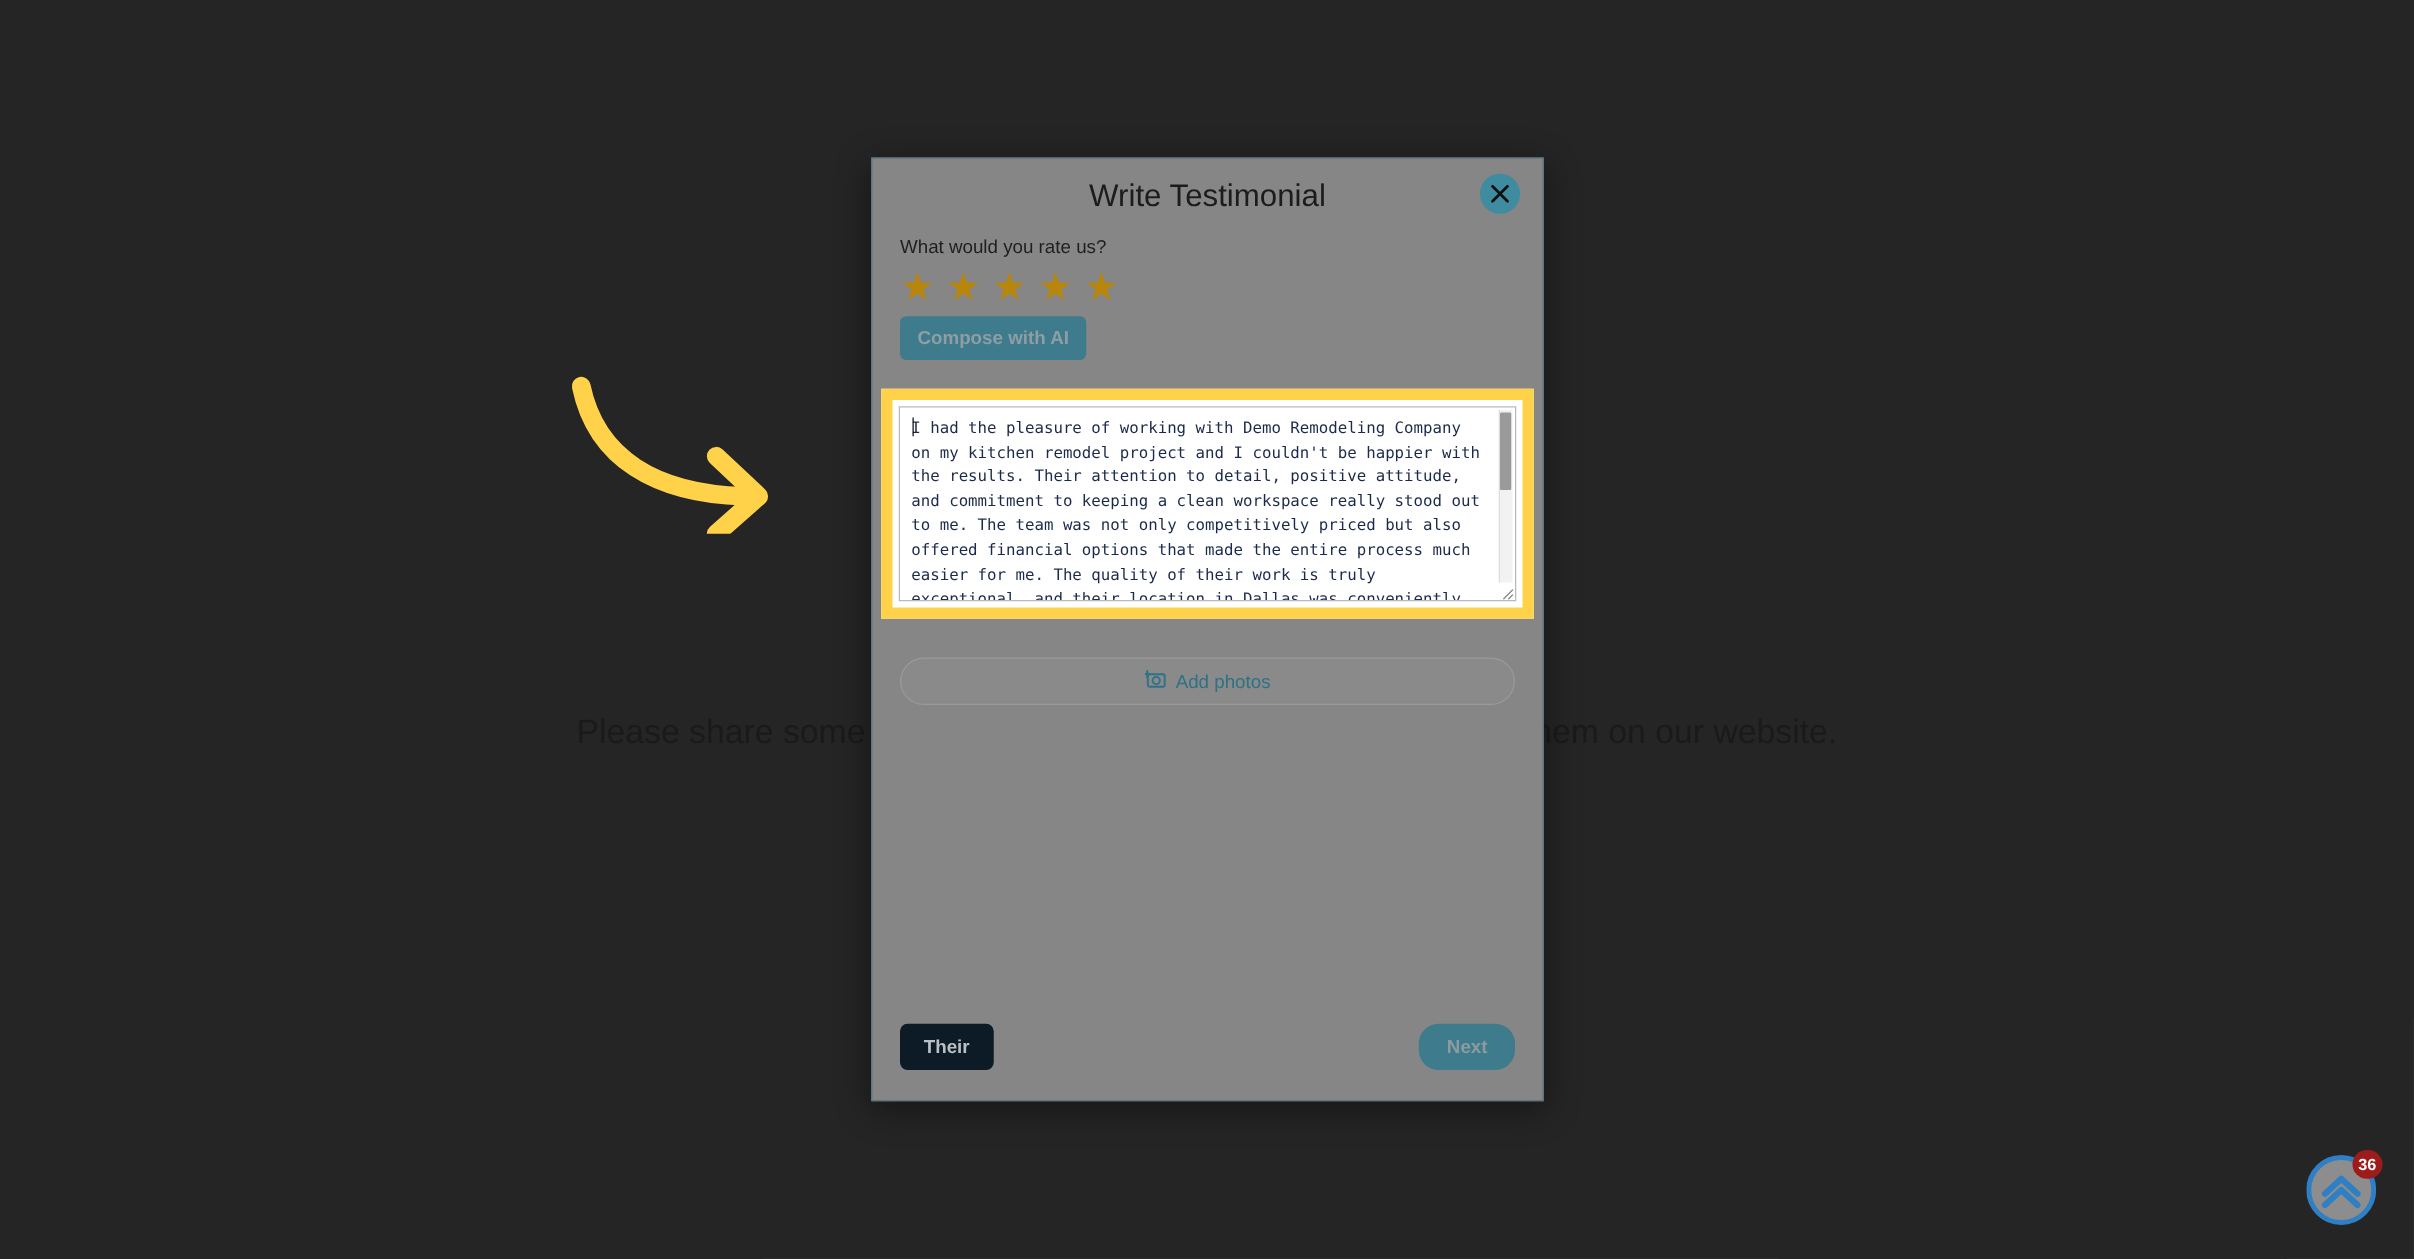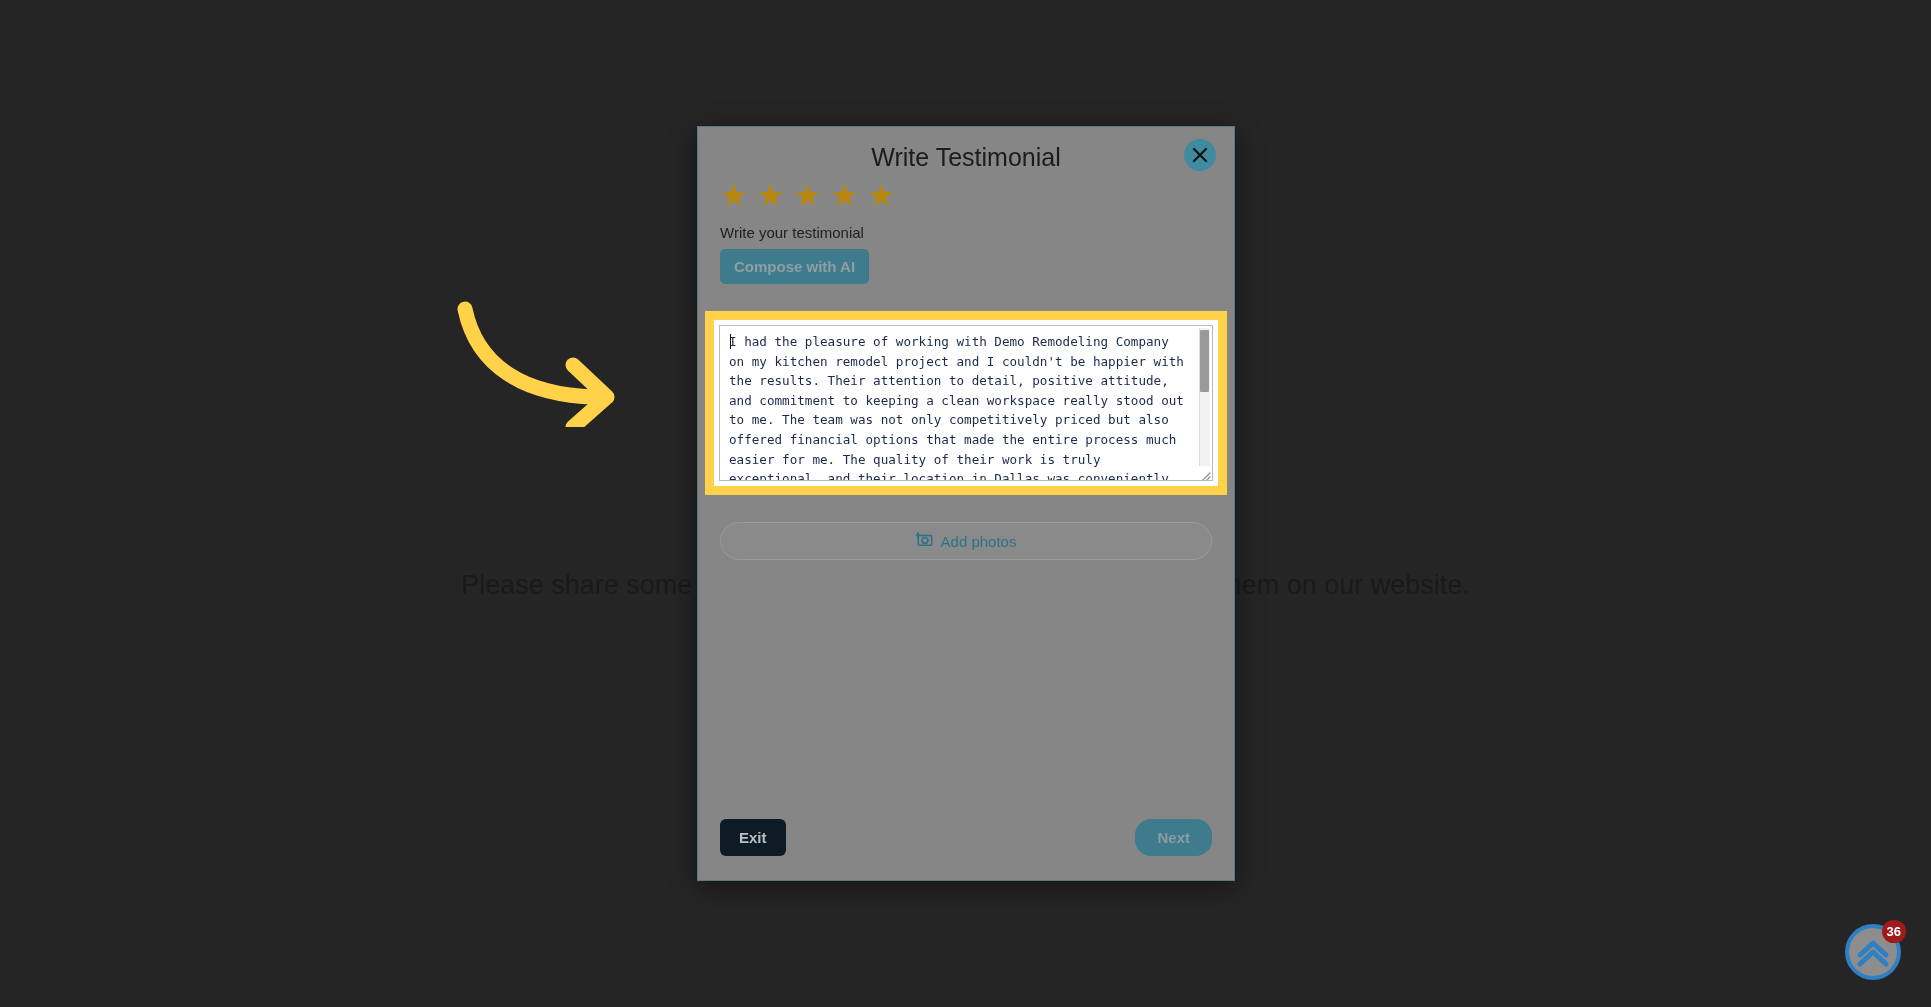--- a/index.html
+++ b/index.html
@@ -170,46 +170,46 @@
 <div id="modal">
 
   <button id="close-btn">
     <svg width="18" height="18" viewBox="0 0 18 18">
       <path d="M3 3 L15 15 M15 3 L3 15" stroke="#111" stroke-width="2.2" stroke-linecap="round"></path>
     </svg>
   </button>
 
   <h2 id="modal-title">Write Testimonial</h2>
 
+  <div class="rate-label">What would you rate us?</div>
 
   <div id="stars">
     <span class="star">★</span>
     <span class="star">★</span>
     <span class="star">★</span>
     <span class="star">★</span>
     <span class="star">★</span>
   </div>
 
-  <div class="write-label">Write your testimonial</div>
 
   <button id="compose-btn">Compose with AI</button>
 
   <div id="add-photos">
     <span>
       <svg width="18" height="17" viewBox="0 0 20 18">
         <path d="M2 1.5 L2 7 M-0.5 4.2 L4.5 4.2" stroke="#2d7285" stroke-width="1.8" stroke-linecap="round"></path>
         <rect x="2.5" y="4.5" width="15" height="11" rx="1.6" stroke="#2d7285" stroke-width="1.7" fill="none"></rect>
         <circle cx="10" cy="10" r="3.2" stroke="#2d7285" stroke-width="1.7" fill="none"></circle>
       </svg>
     </span>
     <span>Add photos</span>
   </div>
 
   <div id="footer">
-    <button id="exit-btn">Exit</button>
+    <button id="exit-btn">Their</button>
     <button id="next-btn">Next</button>
   </div>
 </div>
 
 <div id="highlight">
   <div id="testimonial-box">
     <div id="ta-caret"></div>
     <pre id="testimonial-text">I had the pleasure of working with Demo Remodeling Company
 on my kitchen remodel project and I couldn't be happier with
 the results. Their attention to detail, positive attitude,

